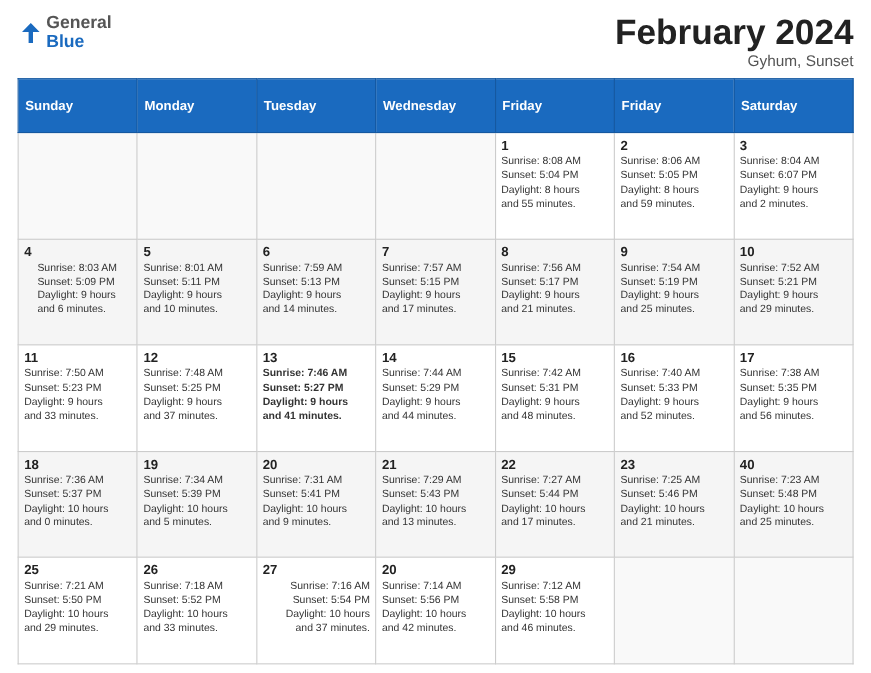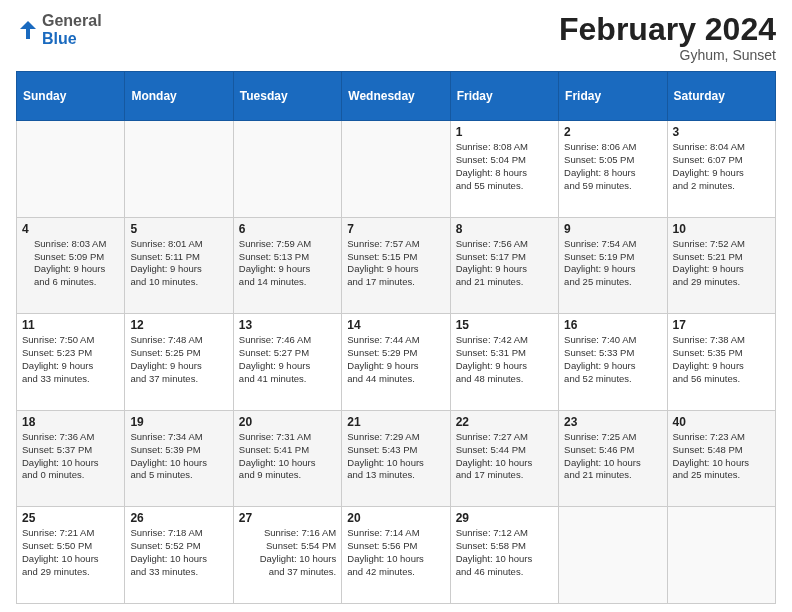--- a/index.html
+++ b/index.html
@@ -219,21 +219,21 @@
           </td>
           <td>
             <span class="day-number">12</span>
             <div class="cell-text" style="white-space: pre-line;">Sunrise: 7:48 AM
 Sunset: 5:25 PM
 Daylight: 9 hours
 and 37 minutes.</div>
           </td>
           <td>
             <span class="day-number">13</span>
-            <div class="cell-text" style="white-space: pre-line;">Sunrise: 7:46 AM
+            <div class="cell-text" style="white-space: pre-line; font-weight: bold;">Sunrise: 7:46 AM
 Sunset: 5:27 PM
 Daylight: 9 hours
 and 41 minutes.</div>
           </td>
           <td>
             <span class="day-number">14</span>
             <div class="cell-text" style="white-space: pre-line;">Sunrise: 7:44 AM
 Sunset: 5:29 PM
 Daylight: 9 hours
 and 44 minutes.</div>

